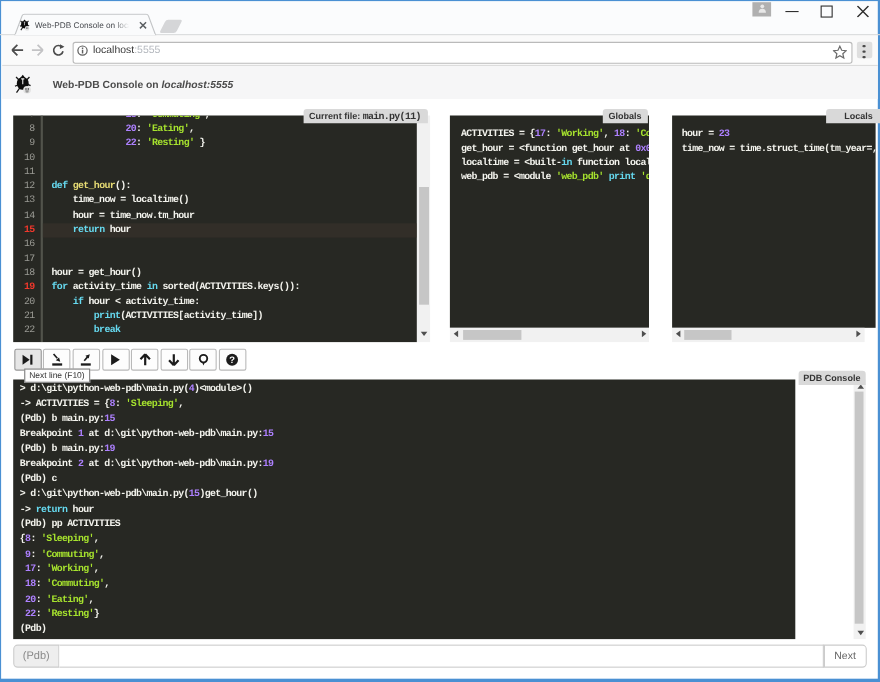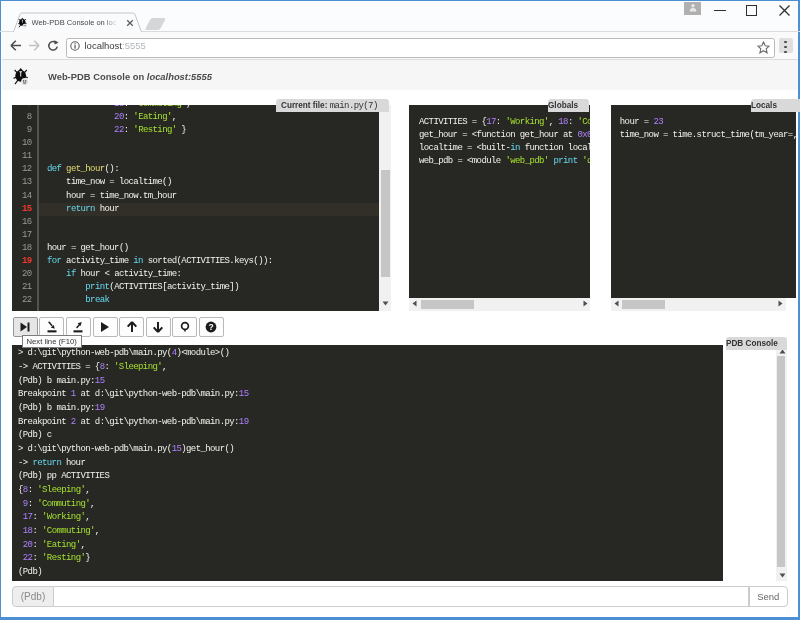--- a/index.html
+++ b/index.html
@@ -1,26 +1,26 @@
 <!DOCTYPE html>
 <html><head>
 <meta charset="utf-8">
 <style>
 *{margin:0;padding:0;box-sizing:border-box}
 html,body{width:800px;height:620px;overflow:hidden}
 body{position:relative;font-family:"Liberation Sans",sans-serif;background:#fff}
 .abs{position:absolute}
-.mono{font-family:"Liberation Mono",monospace;font-weight:normal;font-size:9px;letter-spacing:-0.6px;color:#f3f3ed;white-space:pre}
+.mono{font-family:"Liberation Mono",monospace;font-weight:bold;font-size:9px;letter-spacing:-0.6px;color:#f3f3ed;white-space:pre}
 pre{font-family:inherit}
 .n{color:#ae81ff}
 .s{color:#a6e22e}
 .k{color:#66d9ef}
 .f{color:#e6db74}
 .panel{background:#272823;position:absolute;overflow:hidden}
-.plabel{position:absolute;background:#d9d9d9;border-radius:3px 3px 0 0;font-size:8.2px;font-weight:bold;color:#333;line-height:13px;height:13px}
+.plabel{position:absolute;background:#d9d9d9;border-radius:3px 3px 0 0;font-size:8.2px;font-weight:bold;color:#333;text-align:center;line-height:13px;height:13px}
 .track{position:absolute;background:#f1f1f1}
 .thumb{position:absolute;background:#c6c6c6}
 .btn{position:absolute;width:25px;height:19.5px;background:#fdfdfd;border:1px solid #b9b9b9;border-radius:2px}
 .btn svg{position:absolute;left:50%;top:50%;transform:translate(-50%,-50%)}
 </style>
 </head>
 <body>
 
 <div class="abs" style="left:0;top:0;width:800px;height:32px;background:#fbfcfd"></div>
 
@@ -152,21 +152,21 @@
     <span class="k">if</span> hour &lt; activity_time:
         <span class="k">print</span>(ACTIVITIES[activity_time])
         <span class="k">break</span></pre>
 </div>
 
 <div class="track" style="left:379px;top:104.5px;width:12px;height:206px"></div>
 <div class="thumb" style="left:380.5px;top:170px;width:9px;height:107px"></div>
 <svg class="abs" style="left:381.5px;top:299.5px" width="7" height="7" viewBox="0 0 7 7">
     <path d="M0.5 1.5 L6.5 1.5 L3.5 5.5 Z" fill="#4f4f4f"></path>
   </svg>
-<div class="plabel" style="left:276px;top:98.5px;width:113px;text-align:left;padding-left:5px">Current file: <span class="mono" style="font-size:9px;color:#333">main.py(7)</span></div>
+<div class="plabel" style="left:276px;top:98.5px;width:113px;text-align:left;padding-left:5px">Current file: <span class="mono" style="font-size:9px;color:#333">main.py(11)</span></div>
 
 <div class="panel" style="left:409px;top:104.5px;width:181px;height:193px">
   <pre class="mono abs" style="left:10px;top:11.3px;line-height:13.07px">ACTIVITIES = {<span class="n">17</span>: <span class="s">'Working'</span>, <span class="n">18</span>: <span class="s">'Commuting'</span>, : }
 get_hour = &lt;function get_hour at <span class="n">0x0000000002cf60d0</span>&gt;
 localtime = &lt;built-<span class="k">in</span> function localtime&gt;
 web_pdb = &lt;module <span class="s">'web_pdb'</span> <span class="k">print</span> <span class="s">'d:\git\python-web-pdb'</span>&gt;</pre>
 </div>
 
 <div class="track" style="left:409px;top:297.5px;width:181px;height:13px"></div>
 <div class="thumb" style="left:421px;top:299.5px;width:53px;height:9px"></div>
@@ -268,13 +268,13 @@
 <svg class="abs" style="left:778.5px;top:347.5px" width="7" height="7" viewBox="0 0 7 7">
     <path d="M0.5 5.5 L6.5 5.5 L3.5 1.5 Z" fill="#4f4f4f"></path>
   </svg>
 <svg class="abs" style="left:778.5px;top:572px" width="7" height="7" viewBox="0 0 7 7">
     <path d="M0.5 1.5 L6.5 1.5 L3.5 5.5 Z" fill="#4f4f4f"></path>
   </svg>
 <div class="plabel" style="left:726px;top:337px;width:60.5px">PDB Console</div>
 
 <div class="abs" style="left:12px;top:586.2px;width:42px;height:21.3px;background:#eee;border:1px solid #ccc;border-radius:4px 0 0 4px;font-size:10px;color:#8a8a8a;text-align:center;line-height:19.5px">(Pdb)</div>
 <div class="abs" style="left:54px;top:586.2px;width:694.5px;height:21.3px;background:#fff;border:1px solid #ccc;border-left:none"></div>
-<div class="abs" style="left:748.5px;top:586.2px;width:39.5px;height:21.3px;background:#fff;border:1px solid #ccc;border-radius:0 4px 4px 0;font-size:9.5px;color:#666;text-align:center;line-height:19.5px">Send</div>
+<div class="abs" style="left:748.5px;top:586.2px;width:39.5px;height:21.3px;background:#fff;border:1px solid #ccc;border-radius:0 4px 4px 0;font-size:9.5px;color:#666;text-align:center;line-height:19.5px">Next</div>
 
 </body></html>

